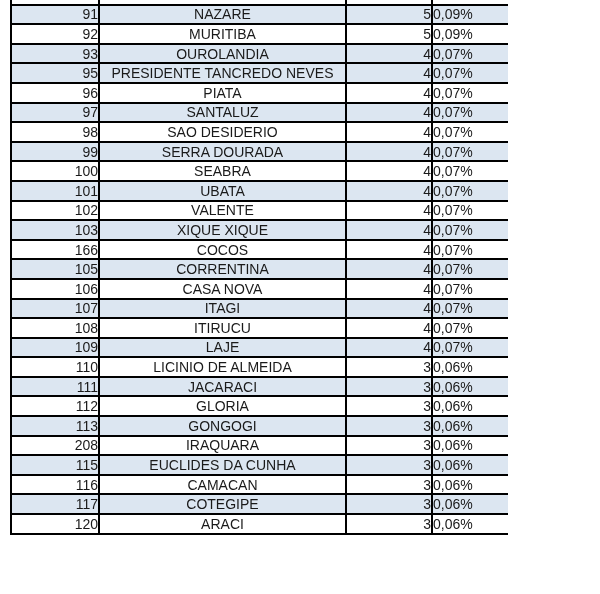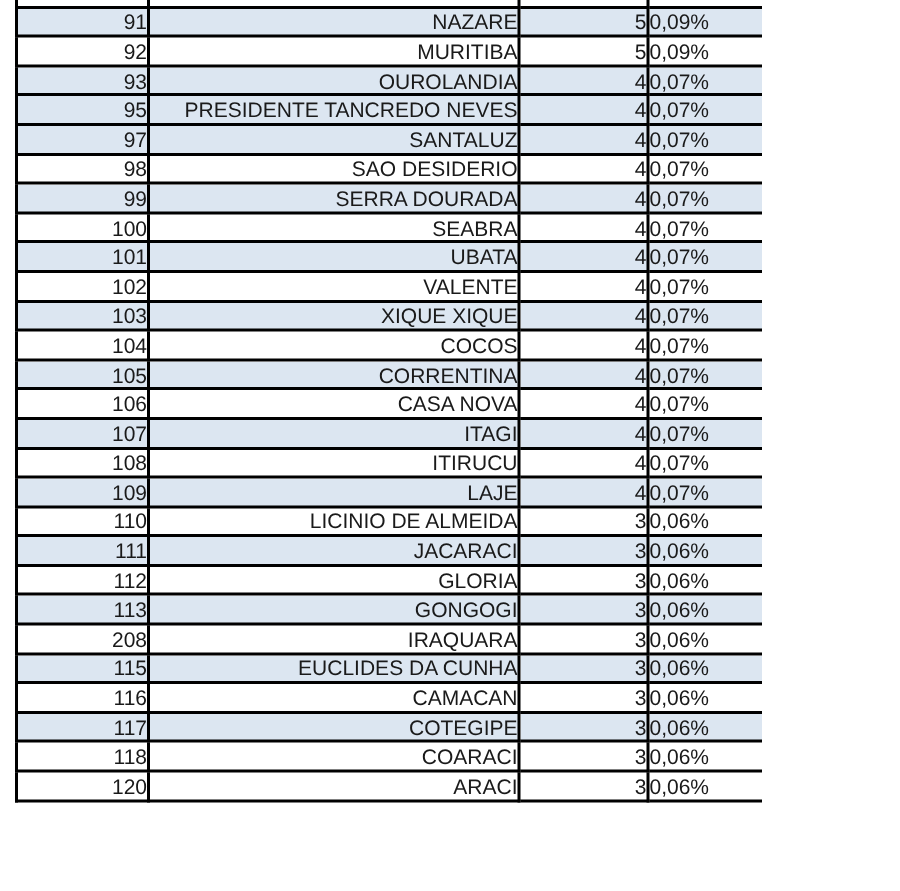--- a/index.html
+++ b/index.html
@@ -50,21 +50,21 @@
     border: 2px solid var(--border);
     padding: 0;
     font-size: 14px;
     line-height: 16px;
     color: var(--text);
     white-space: nowrap;
     overflow: hidden;
     vertical-align: middle;
   }
   td.rank-cell    { text-align: right; padding-right: 26px; }
-  td.name-cell    { text-align: right;  padding-left: 4px; margin-top: 29px;   }
+  td.name-cell    { text-align: center;  padding-left: 4px; margin-top: 29px;   }
   td.count-cell   { text-align: right; padding-right: 12px; }
   td.percent-cell { text-align: left; padding-right: 4px;  }
 </style>
 </head>
 <body>
 
 <div class="viewport">
   <table class="doc-table">
     <colgroup>
       <col class="c-rank">
@@ -97,20 +97,26 @@
     <td class="name-cell">OUROLANDIA</td>
     <td class="count-cell">4</td>
     <td class="percent-cell">0,07%</td>
   </tr>
         <tr class="band">
     <td class="rank-cell">95</td>
     <td class="name-cell">PRESIDENTE TANCREDO NEVES</td>
     <td class="count-cell">4</td>
     <td class="percent-cell">0,07%</td>
   </tr>
+        <tr>
+    <td class="rank-cell">96</td>
+    <td class="name-cell">PIATA</td>
+    <td class="count-cell">4</td>
+    <td class="percent-cell">0,07%</td>
+  </tr>
         <tr class="band">
     <td class="rank-cell">97</td>
     <td class="name-cell">SANTALUZ</td>
     <td class="count-cell">4</td>
     <td class="percent-cell">0,07%</td>
   </tr>
         <tr>
     <td class="rank-cell">98</td>
     <td class="name-cell">SAO DESIDERIO</td>
     <td class="count-cell">4</td>
@@ -140,21 +146,21 @@
     <td class="count-cell">4</td>
     <td class="percent-cell">0,07%</td>
   </tr>
         <tr class="band">
     <td class="rank-cell">103</td>
     <td class="name-cell">XIQUE XIQUE</td>
     <td class="count-cell">4</td>
     <td class="percent-cell">0,07%</td>
   </tr>
         <tr>
-    <td class="rank-cell">104</td>
+    <td class="rank-cell">166</td>
     <td class="name-cell">COCOS</td>
     <td class="count-cell">4</td>
     <td class="percent-cell">0,07%</td>
   </tr>
         <tr class="band">
     <td class="rank-cell">105</td>
     <td class="name-cell">CORRENTINA</td>
     <td class="count-cell">4</td>
     <td class="percent-cell">0,07%</td>
   </tr>
@@ -220,26 +226,20 @@
   </tr>
         <tr>
     <td class="rank-cell">116</td>
     <td class="name-cell">CAMACAN</td>
     <td class="count-cell">3</td>
     <td class="percent-cell">0,06%</td>
   </tr>
         <tr class="band">
     <td class="rank-cell">117</td>
     <td class="name-cell">COTEGIPE</td>
-    <td class="count-cell">3</td>
-    <td class="percent-cell">0,06%</td>
-  </tr>
-        <tr>
-    <td class="rank-cell">118</td>
-    <td class="name-cell">COARACI</td>
     <td class="count-cell">3</td>
     <td class="percent-cell">0,06%</td>
   </tr>
         <tr>
     <td class="rank-cell">120</td>
     <td class="name-cell">ARACI</td>
     <td class="count-cell">3</td>
     <td class="percent-cell">0,06%</td>
   </tr>
       </tbody>

